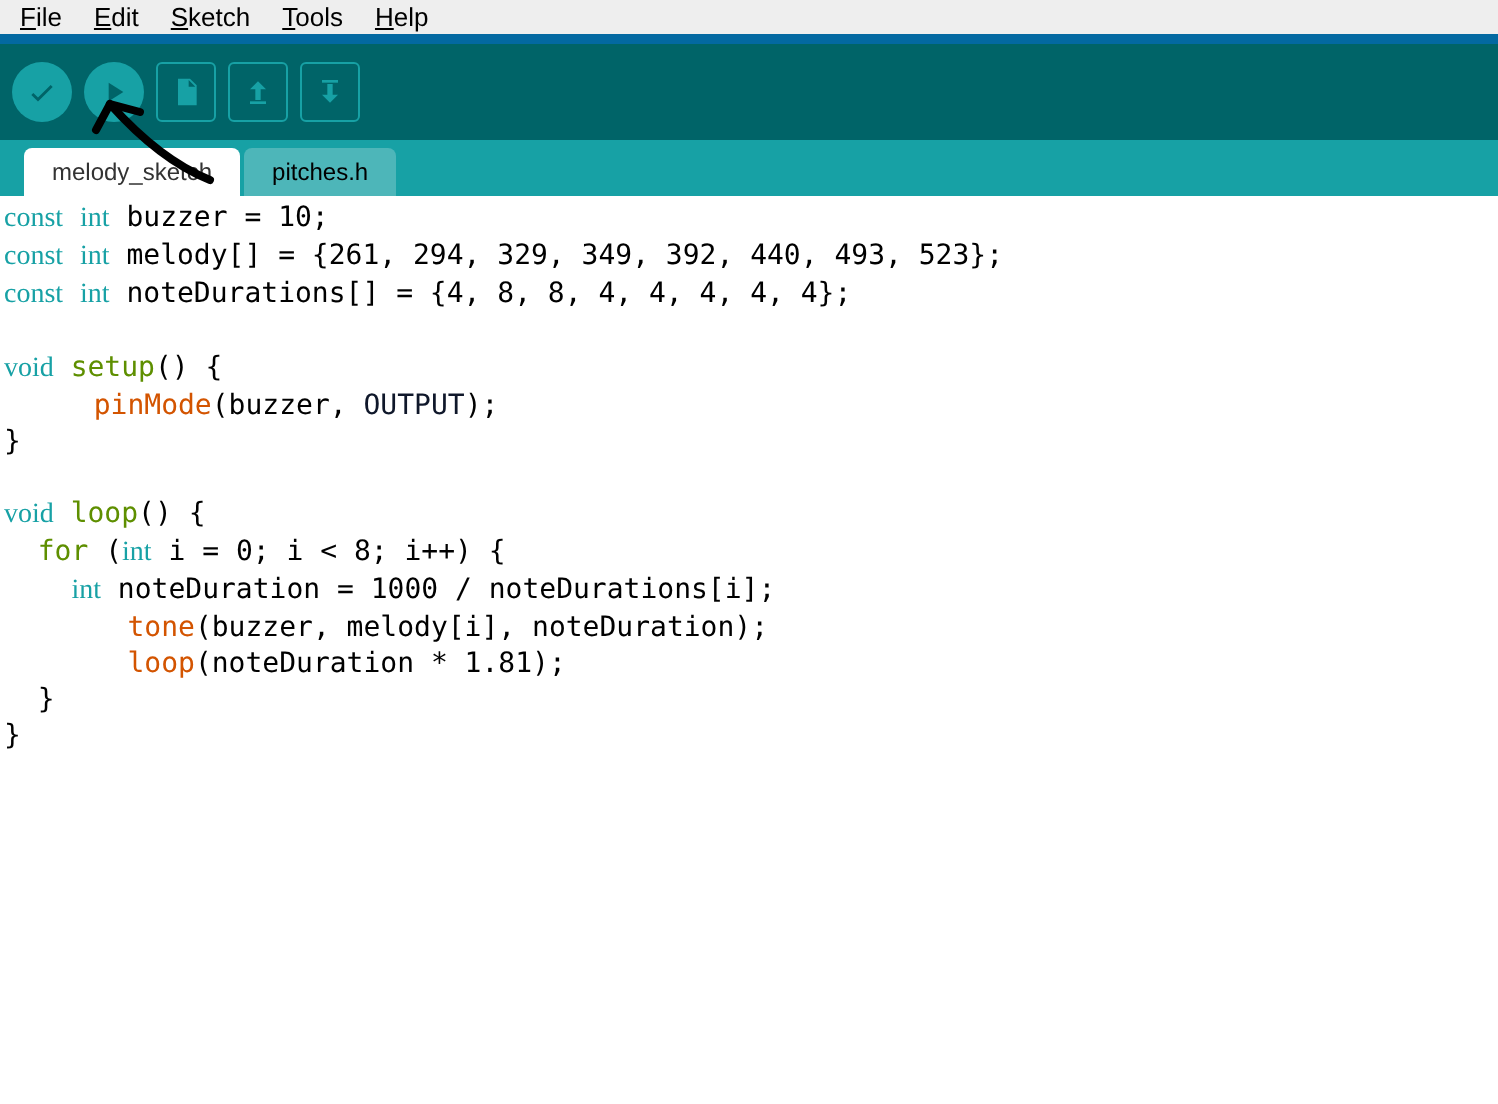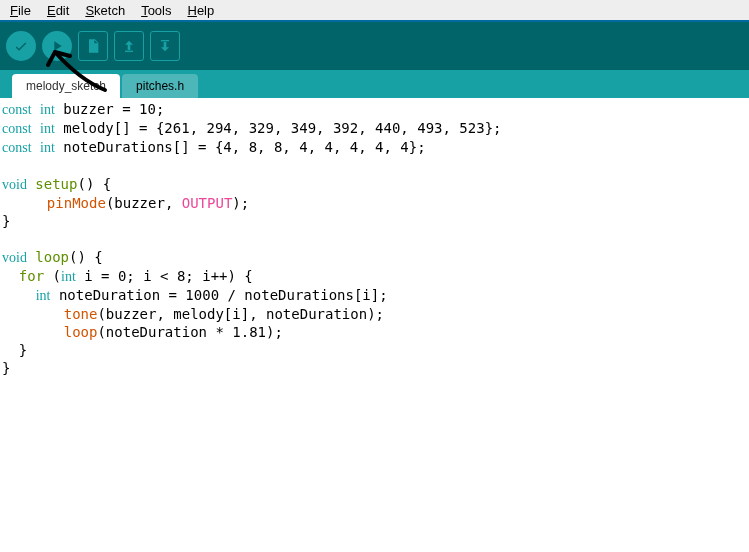--- a/index.html
+++ b/index.html
@@ -9,21 +9,21 @@
   background: #fff;
   width: 749px;
   height: 552px;
   overflow: hidden;
 }
 .menubar {
   display: flex;
   gap: 4px;
   padding: 2px 4px;
   background: #eee;
-  border-bottom: 2px solid #0369a1;
+  border-bottom: 5px solid #0369a1;
   height: 22px;
   align-items: center;
 }
 .menu-item {
   padding: 1px 6px;
   cursor: pointer;
   color: #000;
 }
 .menu-item u { text-decoration: underline; }
 .toolbar {
@@ -80,21 +80,21 @@
   line-height: 18px;
   padding: 2px 2px;
   white-space: pre;
   background: #fff;
   color: #000;
   height: 454px;
   overflow: auto;
 }
 .kw-type { color: #17a1a5; font-family: Liberation Serif, serif; }
 .kw { color: #5e8f00; }
-.kw-const { color: #ec4899; }
+.kw-const { color: #0f172a; }
 .fn { color: #d35400; margin-left: 28px; }
 .cursor-line { background: #e8f4f4; display: inline-block; width: 6px; }
 .annotation {
   position: absolute;
   pointer-events: none;
 }
 </style>
 </head>
 <body>
 

